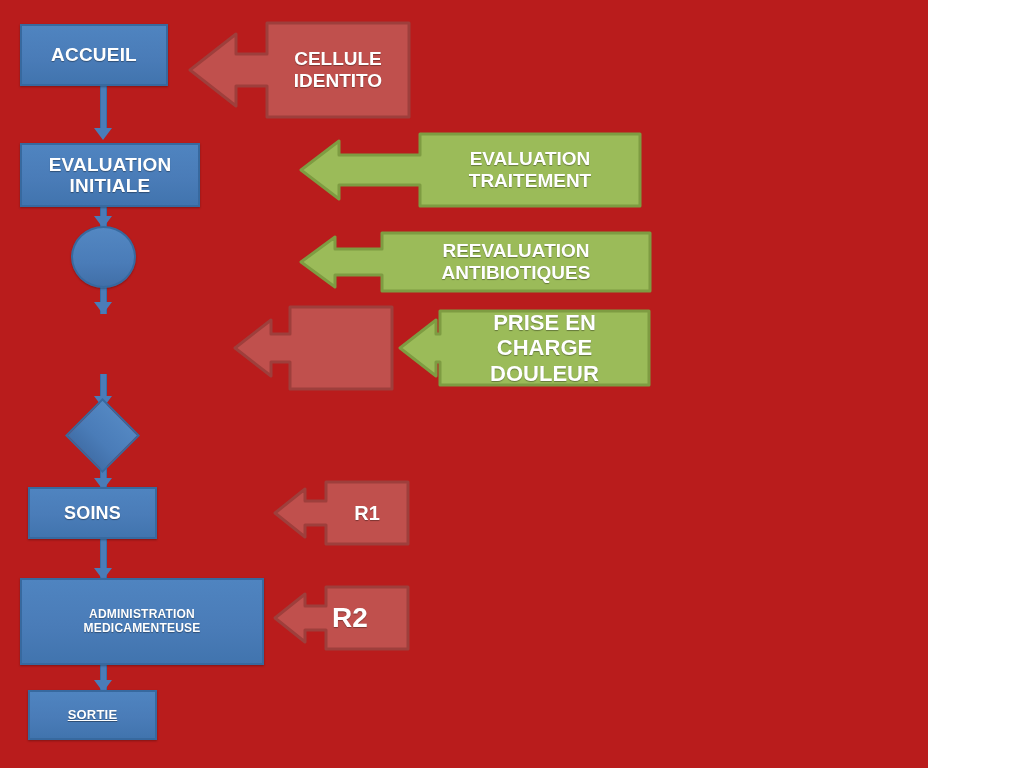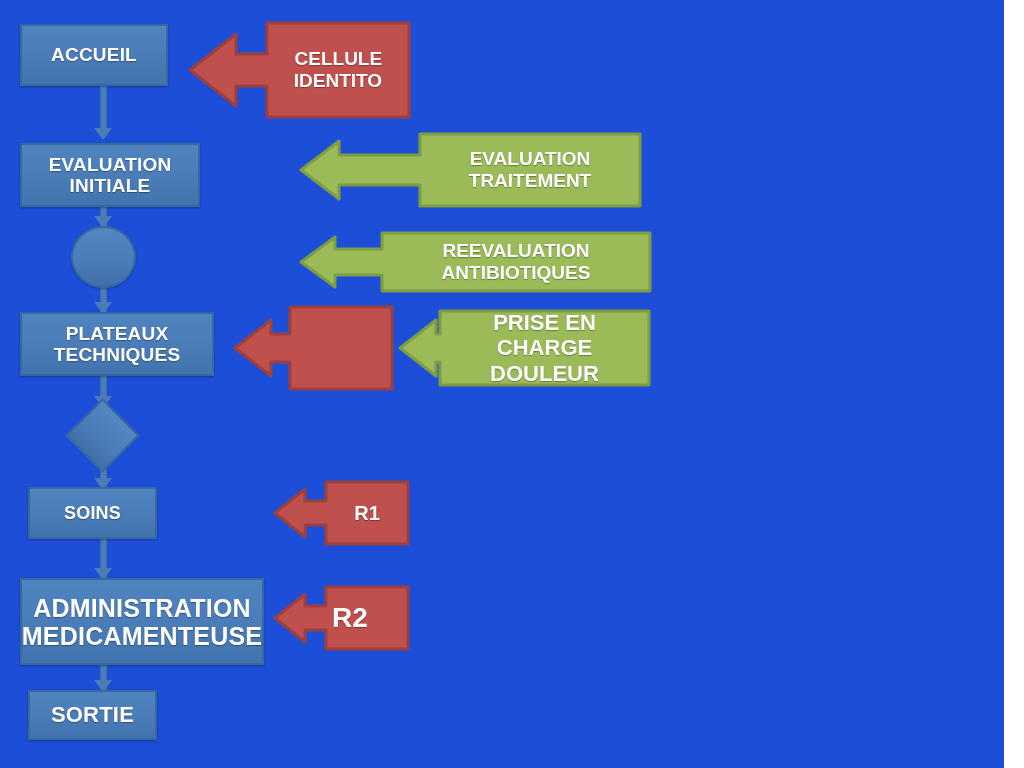--- a/index.html
+++ b/index.html
@@ -6,23 +6,23 @@
   html, body {
     margin: 0;
     padding: 0;
     background: #ffffff;
   }
   body {
     font-family: "Liberation Sans", sans-serif;
   }
   #canvas {
     position: relative;
-    width: 1004px;
+    width: 928px;
     height: 768px;
-    background: #1d4ed8;
+    background: #b91c1c;
     overflow: hidden;
   }
 
   
   .node {
     position: absolute;
     box-sizing: border-box;
     display: flex;
     align-items: center;
     justify-content: center;
@@ -126,37 +126,35 @@
   <div class="connector" style="left:100px; top:664px; height:28px;"></div>
   <div class="arrowhead" style="left:94px; top:680px;"></div>
 
   <div class="node box-blue" style="left:20px; top:24px; width:148px; height:62px; font-size:19px;">ACCUEIL</div>
 
   <div class="node box-blue" style="left:20px; top:143px; width:180px; height:64px; font-size:19px;">EVALUATION
 INITIALE</div>
 
   <div class="node circle-blue" style="left:71px; top:226px; width:65px; height:62px;"></div>
 
-  <div class="node box-blue" style="left:20px; top:312px; width:194px; height:64px; font-size:19px;">PLATEAUX
-TECHNIQUES</div>
 
   <div class="node diamond-blue" style="left:76px; top:409px; width:53px; height:53px;"></div>
 
   <div class="node box-blue" style="left:28px; top:487px; width:129px; height:52px; font-size:18px;">SOINS</div>
 
-  <div class="node box-blue" style="left:20px; top:578px; width:244px; height:87px; font-size:25px;">ADMINISTRATION
+  <div class="node box-blue" style="left:20px; top:578px; width:244px; height:87px; font-size:12px;">ADMINISTRATION
 MEDICAMENTEUSE</div>
 
-  <div class="node box-blue" style="left:28px; top:690px; width:129px; height:50px; font-size:22px;">SORTIE</div>
+  <div class="node box-blue" style="left:28px; top:690px; width:129px; height:50px; font-size:13px;text-decoration:underline;">SORTIE</div>
 
   <div class="blockarrow" style="left:186px; top:20px; width:226px; height:100px;">
     <svg width="226" height="100" viewBox="0 0 226 100">
       <path d="M 4 50 L 50 14 L 50 34 L 81 34 L 81 3 L 223 3 L 223 97 L 81 97 L 81 66 L 50 66 L 50 86 Z" fill="#c0504d" stroke="#9e3f3c" stroke-width="3" stroke-linejoin="round"></path>
     </svg>
-    <div class="ba-label" style="left:81px; top:3px; width:142px; height:94px; font-size:19px;text-align:right;">CELLULE
+    <div class="ba-label" style="left:81px; top:3px; width:142px; height:94px; font-size:19px;">CELLULE
 IDENTITO</div>
   </div>
 
   <div class="blockarrow" style="left:297px; top:131px; width:346px; height:78px;">
     <svg width="346" height="78" viewBox="0 0 346 78">
       <path d="M 4 39 L 42 10 L 42 24 L 123 24 L 123 3 L 343 3 L 343 75 L 123 75 L 123 54 L 42 54 L 42 68 Z" fill="#9bbb59" stroke="#7e9c42" stroke-width="3" stroke-linejoin="round"></path>
     </svg>
     <div class="ba-label" style="left:123px; top:3px; width:220px; height:72px; font-size:19px;">EVALUATION
 TRAITEMENT</div>
   </div>

